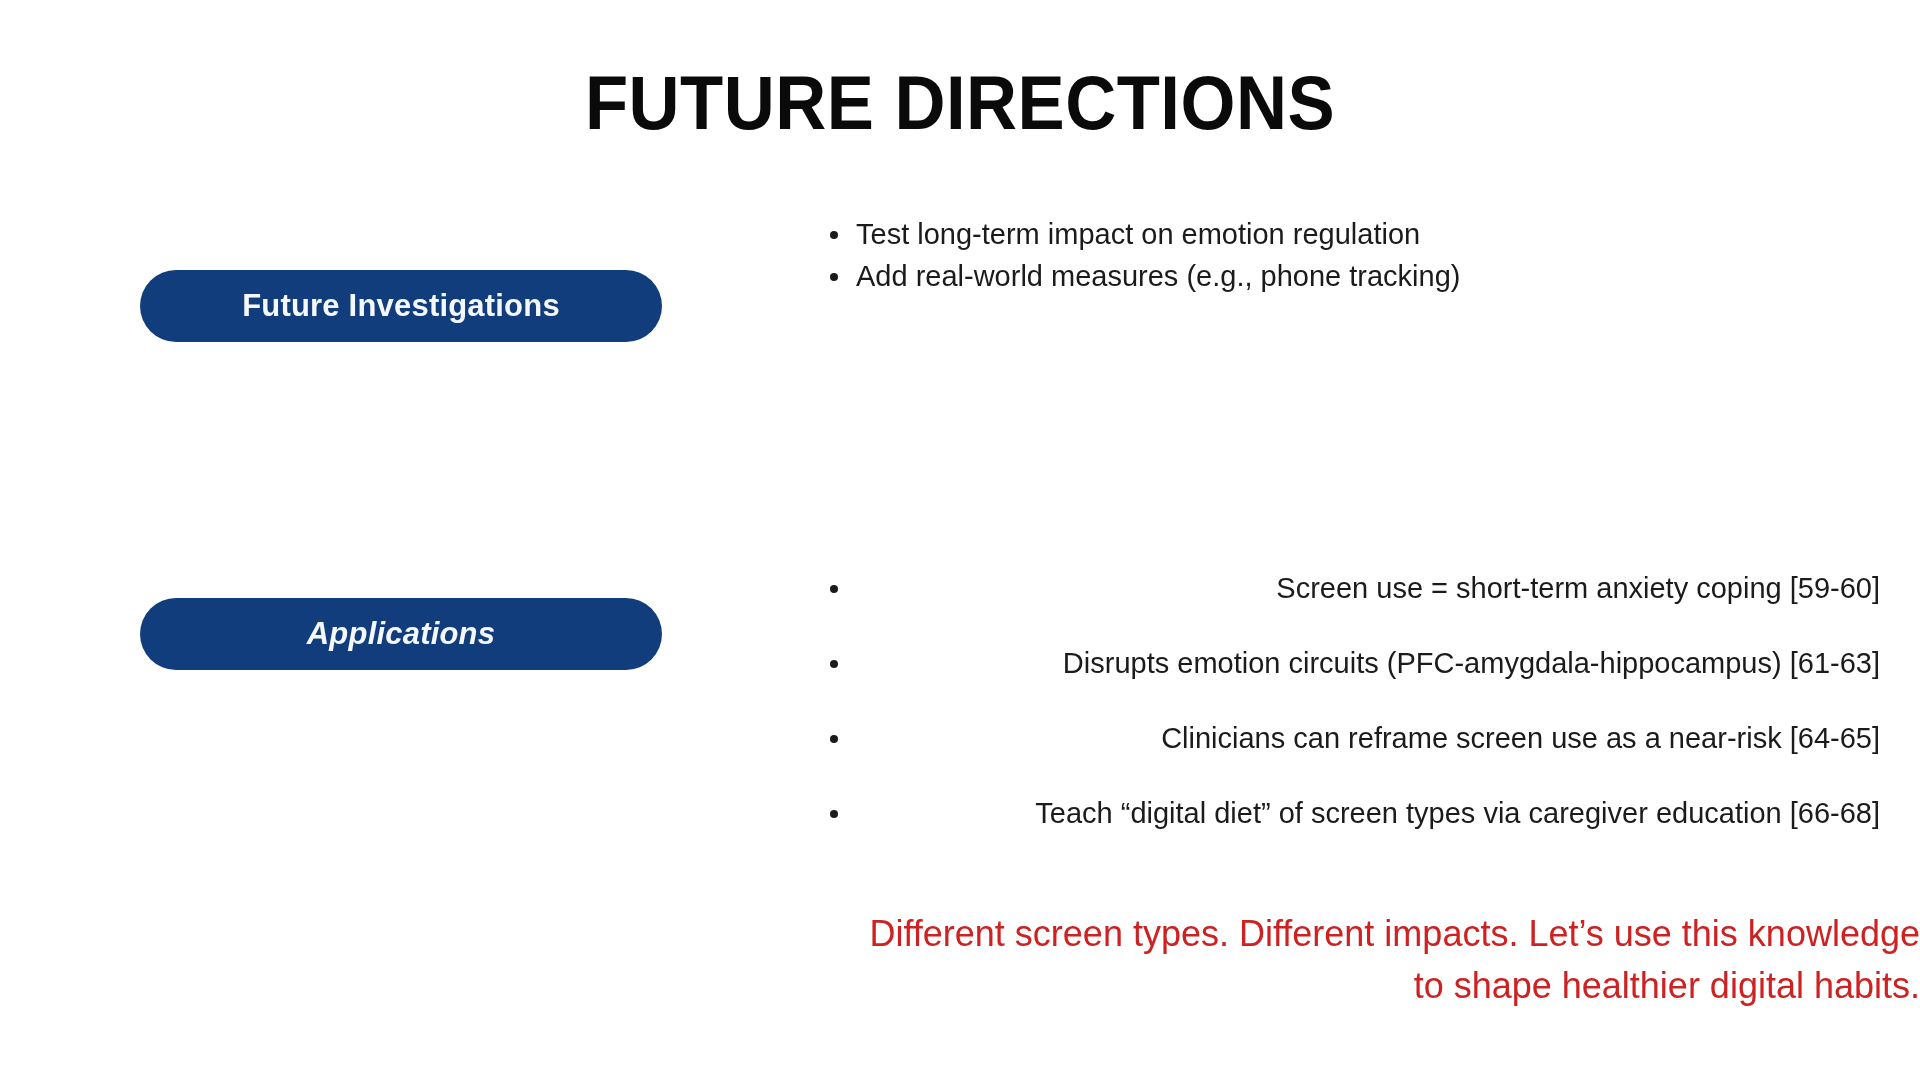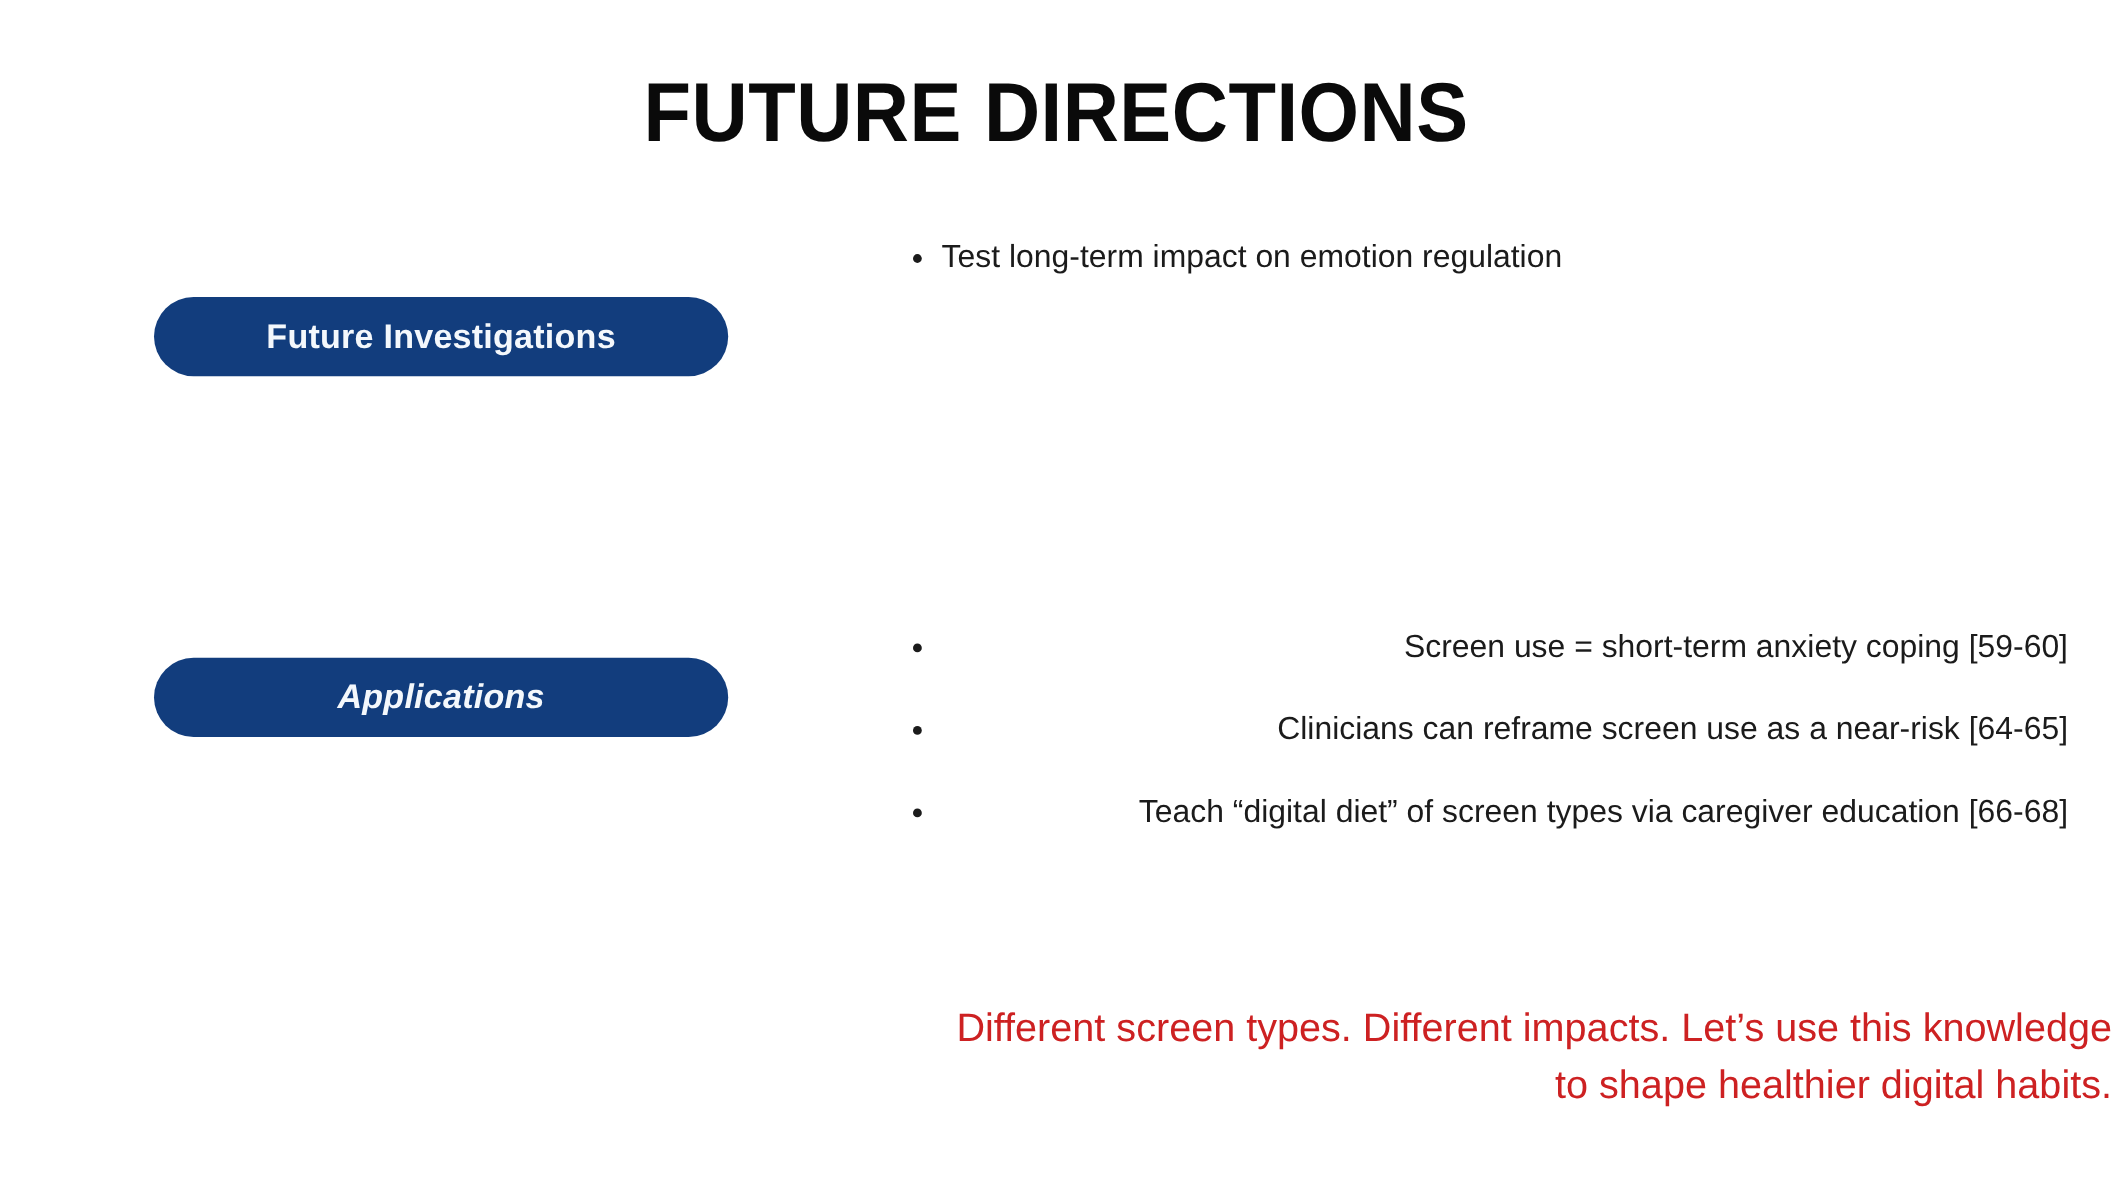--- a/index.html
+++ b/index.html
@@ -136,28 +136,30 @@
 <body>
 
 <h1 class="slide-title">FUTURE DIRECTIONS</h1>
 
 <div class="pill" id="pill-future">
   <span class="pill-label">Future Investigations</span>
 </div>
 
 <div class="bullet-group" id="group-future">
   <div class="bullet-row b1">Test long-term impact on emotion regulation</div>
+  <div class="bullet-row b3">Add real-world measures (e.g., phone tracking)</div>
 </div>
 
 <div class="pill" id="pill-apps">
   <span class="pill-label">Applications</span>
 </div>
 
 <div class="bullet-group" id="group-apps">
   <div class="bullet-row">Screen use = short-term anxiety coping [59-60]</div>
+  <div class="bullet-row">Disrupts emotion circuits (PFC-amygdala-hippocampus) [61-63]</div>
   <div class="bullet-row">Clinicians can reframe screen use as a near-risk [64-65]</div>
   <div class="bullet-row">Teach “digital diet” of screen types via caregiver education [66-68]</div>
 </div>
 
 <div class="closing">
   <span class="line">Different screen types. Different impacts. Let’s use this knowledge</span>
   <span class="line">to shape healthier digital habits.</span>
 </div>
 
 </body></html>

